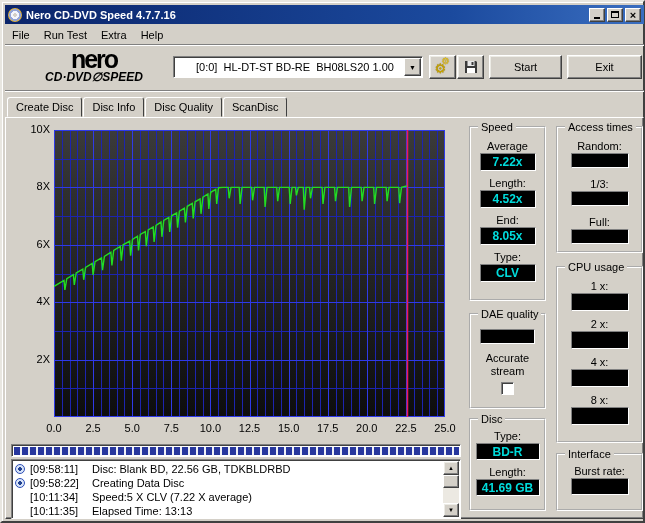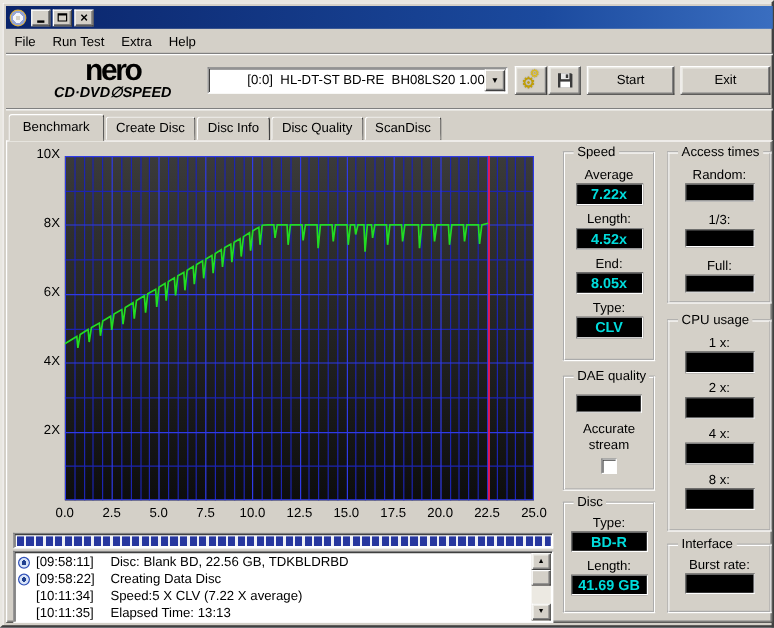--- a/index.html
+++ b/index.html
@@ -25,21 +25,21 @@
   .menu-item { font-size:11px; padding:2px 7px; }
   .hr1 { position:absolute; left:3px; top:42px; width:639px; height:2px; border-top:1px solid #808080; border-bottom:1px solid #fff; }
   .toolbar { position:absolute; left:3px; top:44px; width:639px; height:44px; }
   .hr2 { position:absolute; left:3px; top:88px; width:639px; height:2px; border-top:1px solid #808080; border-bottom:1px solid #fff; }
   .logo { position:absolute; left:14px; top:1px; width:150px; text-align:center; color:#000; }
   .logo-1 { font-size:25px; font-weight:bold; letter-spacing:-2px; line-height:24px; }
   .logo-2 { font-size:12px; font-weight:bold; font-style:italic; letter-spacing:0px; line-height:12px; }
   .combo { position:absolute; left:168px; top:10px; width:250px; height:22px; background:#fff;
            border:1px solid; border-color:#808080 #fff #fff #808080; box-shadow:inset 1px 1px 0 #404040;
            display:flex; align-items:center; }
-  .combo-text { flex:1; font-size:11px; padding-left:3px; white-space:pre; overflow:hidden;text-align:right; }
+  .combo-text { flex:1; font-size:11px; padding-left:22px; white-space:pre; overflow:hidden; }
   .combo-btn { width:17px; height:18px; margin-right:1px; background:#d4d0c8; border:1px solid;
                border-color:#fff #404040 #404040 #fff; box-shadow:inset -1px -1px 0 #808080;
                display:flex; align-items:center; justify-content:center; font-size:7px; }
   .btn { background:#d4d0c8; border:1px solid; border-color:#fff #404040 #404040 #fff;
          box-shadow:inset -1px -1px 0 #808080, inset 1px 1px 0 #ecebe5;
          font-size:11px; color:#000; display:flex; align-items:center; justify-content:center; cursor:default; }
   .btn-opts { position:absolute; left:424px; top:9px; width:27px; height:24px; }
   .btn-save { position:absolute; left:452px; top:9px; width:27px; height:24px; }
   .btn-start{ position:absolute; left:484px; top:9px; width:73px; height:24px; }
   .btn-exit { position:absolute; left:562px; top:9px; width:75px; height:24px; }
@@ -95,20 +95,21 @@
   #gb-cpu       { left:550px; top:148px; width:87px; height:177px; }
   #gb-interface { left:550px; top:335px; width:87px; height:58px;  }
 </style>
 </head>
 <body>
 
 <div class="win">
 
   <div class="titlebar">
     <span class="appicon"></span>
+    <span class="title">Nero CD-DVD Speed 4.7.7.16</span>
     <span class="winbtns">
       <span class="wbtn">
           <span class="g-min"></span>
         </span>
       <span class="wbtn">
           <span class="g-max"></span>
         </span>
       <span class="wbtn">
           <span class="g-cls">×</span>
         </span>
@@ -145,21 +146,20 @@
         <rect x="7.5" y="2" width="2" height="3" fill="#3a3a3a"></rect>
         <rect x="3" y="8" width="8" height="5" fill="#fff"></rect>
       </svg>
     </span>
     <span class="btn btn-exit">Exit</span>
     <span class="btn btn-start">Start</span>
   </div>
   <div class="hr2"></div>
 
   <div class="tabstrip" id="tabstrip">
-      <span class="tab active">Benchmark</span>
       <span class="tab">Create Disc</span>
       <span class="tab">Disc Info</span>
       <span class="tab">Disc Quality</span>
       <span class="tab">ScanDisc</span>
     </div>
 
   <div class="page">
     <div class="plot" id="plot">
         <svg width="391" height="287">
           <line x1="8.5" y1="0" x2="8.5" y2="287" stroke="#1c24b0" stroke-width="1"></line>

